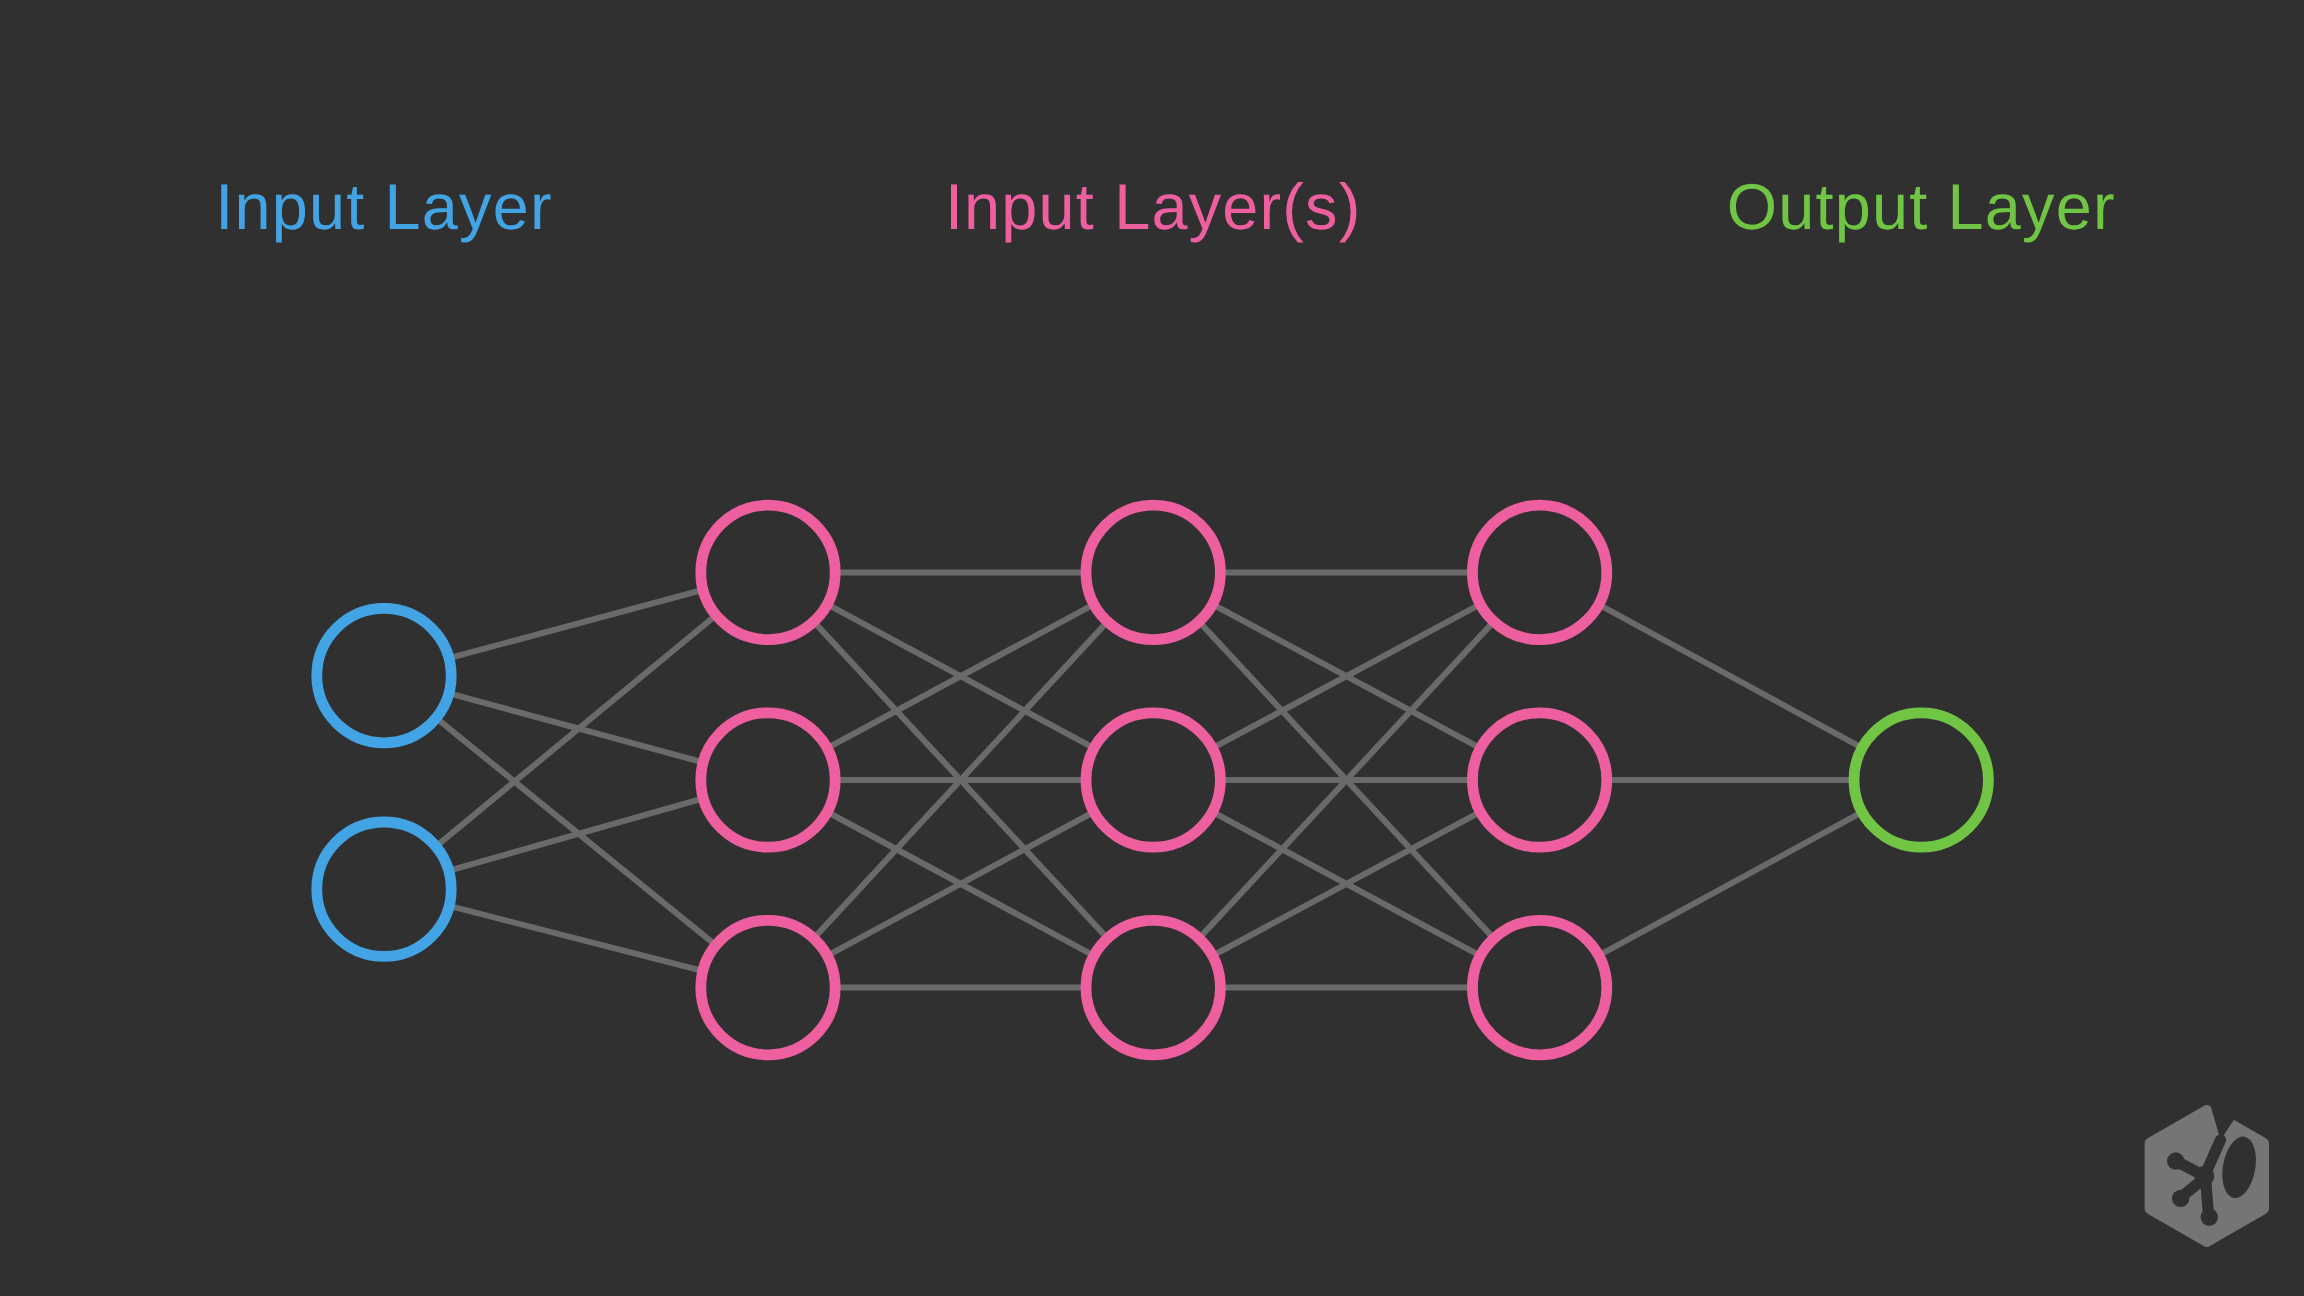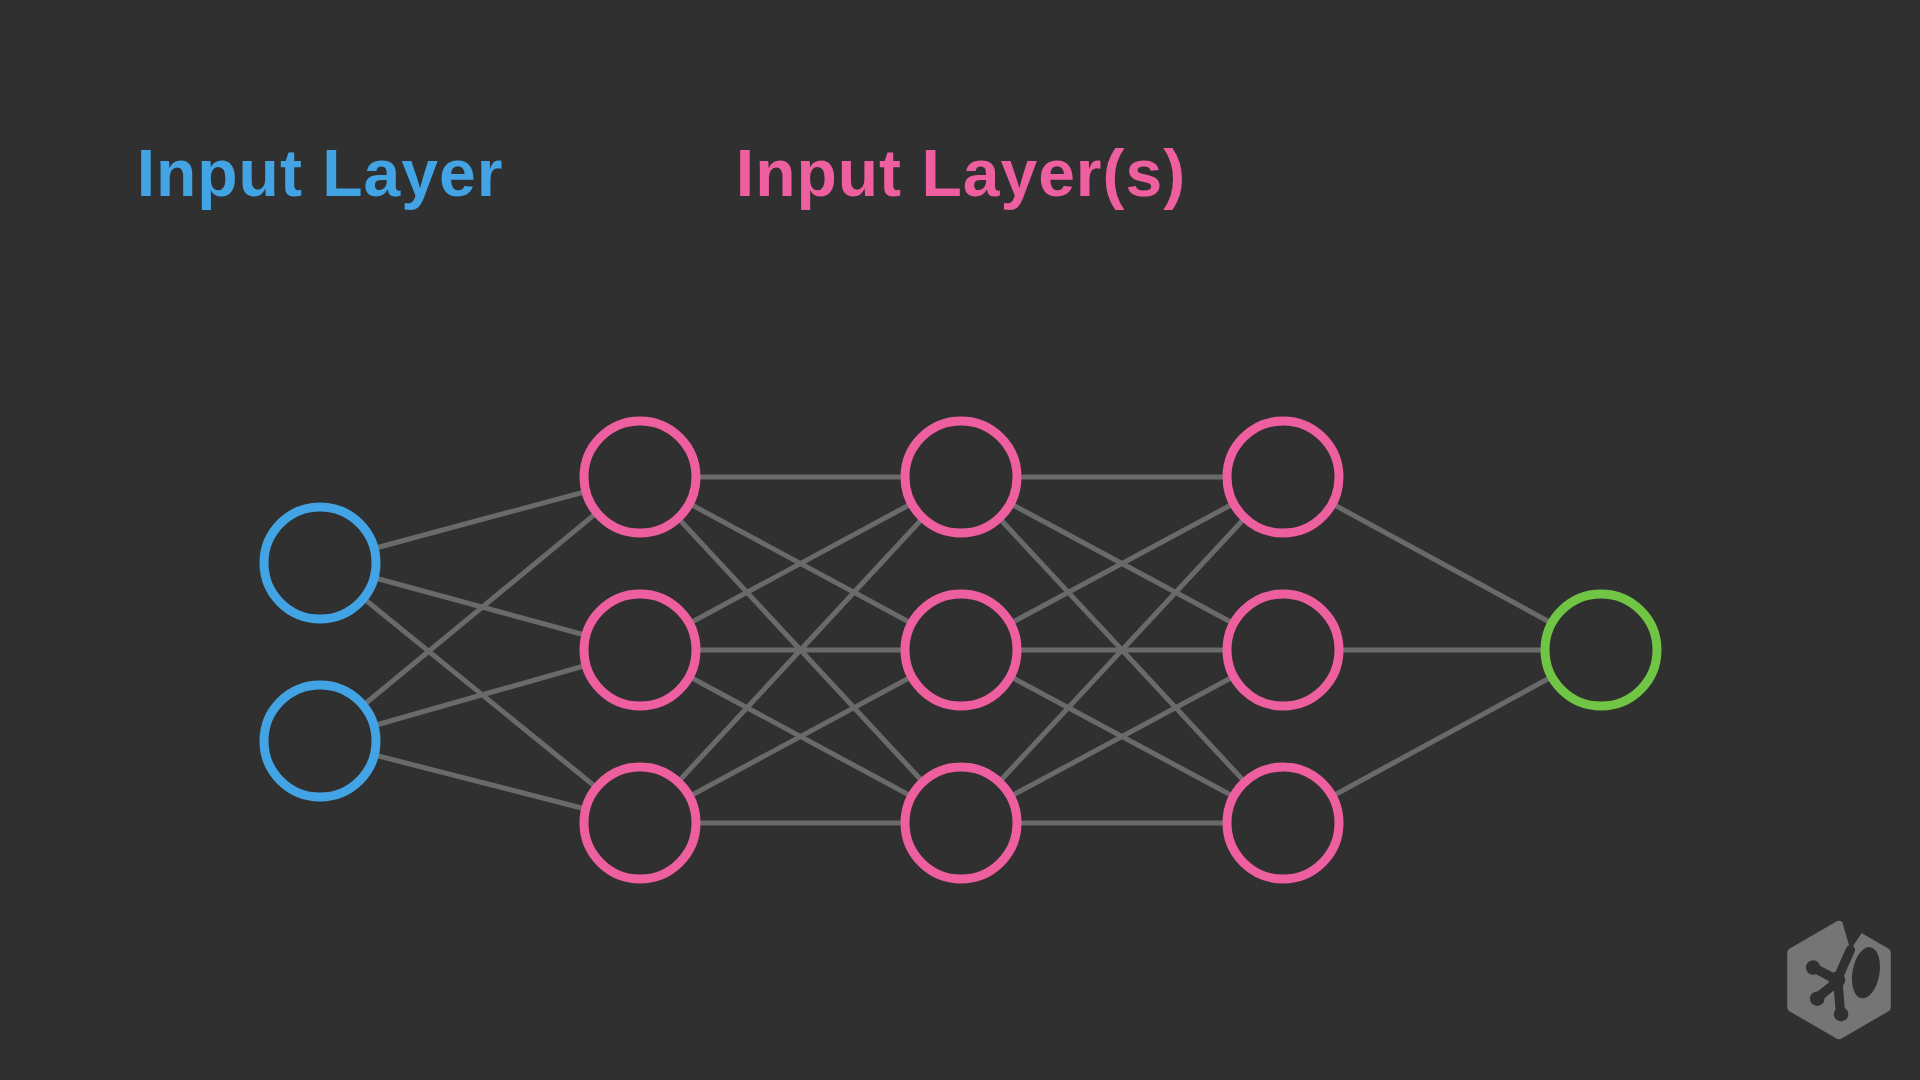--- a/index.html
+++ b/index.html
@@ -9,22 +9,22 @@
   #slide {
     position: relative;
     width: 1920px;
     height: 1080px;
     overflow: hidden;
     font-family: "Liberation Sans", sans-serif;
   }
   .layer-label {
     position: absolute;
     transform: translate(-50%, -50%);
-    font-weight: bold;
-    font-size: 66px;
+    font-weight: normal;
+    font-size: 54px;
     letter-spacing: 1px;
     white-space: nowrap;
   }
   #network {
     position: absolute;
     left: 0;
     top: 0;
   }
   #logo {
     position: absolute;
@@ -33,20 +33,21 @@
     opacity: 0.92;
   }
 </style>
 </head>
 <body>
 
 <div id="slide" style="background: rgb(48, 48, 48);">
 
   <div class="layer-label" style="left: 320px; top: 173px; color: rgb(66, 164, 228);">Input Layer</div>
   <div class="layer-label" style="left: 961px; top: 173px; color: rgb(238, 95, 159);">Input Layer(s)</div>
+  <div class="layer-label" style="left: 1601px; top: 173px; color: rgb(112, 198, 68);">Output Layer</div>
 
   <svg id="network" width="1920" height="1080" viewBox="0 0 1920 1080">
       <line x1="320" y1="563" x2="640" y2="477" stroke="#6a6a6a" stroke-width="5"></line>
       <line x1="320" y1="563" x2="640" y2="650" stroke="#6a6a6a" stroke-width="5"></line>
       <line x1="320" y1="563" x2="640" y2="823" stroke="#6a6a6a" stroke-width="5"></line>
       <line x1="320" y1="741" x2="640" y2="477" stroke="#6a6a6a" stroke-width="5"></line>
       <line x1="320" y1="741" x2="640" y2="650" stroke="#6a6a6a" stroke-width="5"></line>
       <line x1="320" y1="741" x2="640" y2="823" stroke="#6a6a6a" stroke-width="5"></line>
       <line x1="640" y1="477" x2="961" y2="477" stroke="#6a6a6a" stroke-width="5"></line>
       <line x1="640" y1="477" x2="961" y2="650" stroke="#6a6a6a" stroke-width="5"></line>

